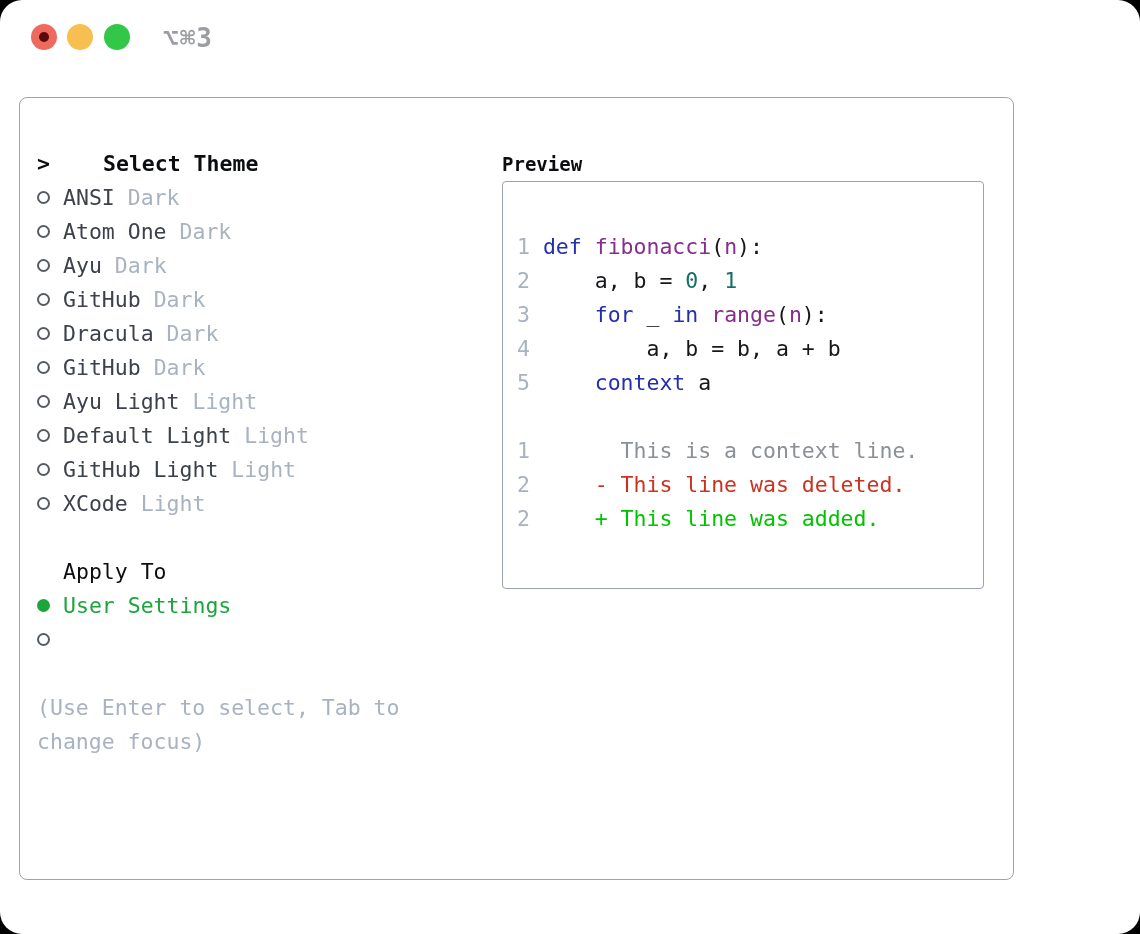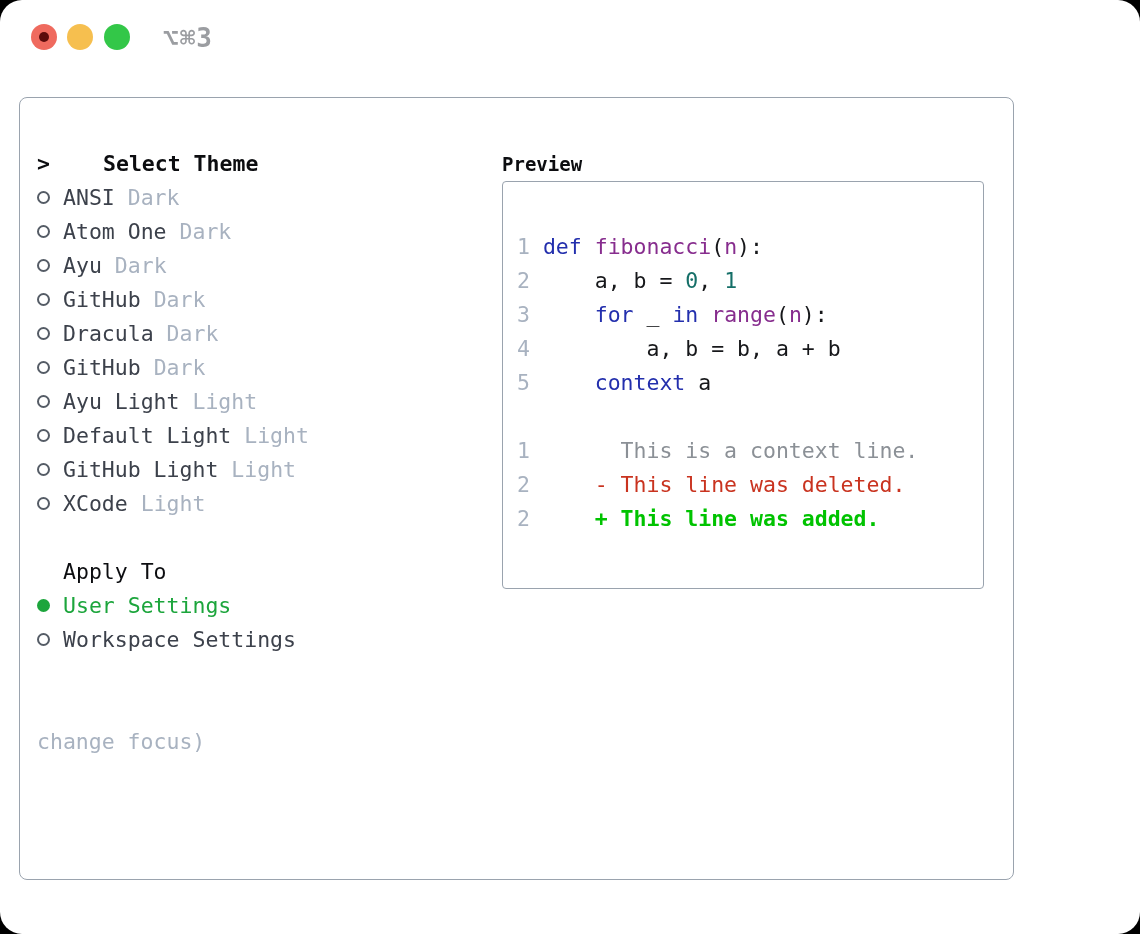--- a/index.html
+++ b/index.html
@@ -35,21 +35,21 @@
   .preview-title{font-size:19px;line-height:34px;font-weight:bold;color:var(--text_black);}
   .preview-box{margin-top:0;width:482px;height:408px;border:1.5px solid var(--border);border-radius:4px;box-sizing:border-box;padding:48px 0 0 14px;overflow:hidden;}
   .pline{font-size:21.5px;line-height:34px;height:34px;white-space:pre;color:var(--plain);}
   .ln{color:var(--ln);}
   .tok-kw{color:var(--kw);}
   .tok-fn{color:var(--fn);}
   .tok-num{color:var(--lit);}
   .tok-pl{color:var(--plain);}
   .diff-ctx{color:var(--ctx);}
   .diff-del{color:var(--del);}
-  .diff-add{color:var(--add);font-weight:bold;}
+  .diff-add{color:var(--add);}
 </style>
 </head>
 <body>
 
 <div class="window">
 
   <div class="titlebar">
     <span class="tl red">
         <span class="tl-dot"></span>
       </span>
@@ -71,24 +71,24 @@
           <div class="row"><span class="marker"><span class="circle"></span></span><span class="lbl">GitHub</span> <span class="variant">Dark</span></div>
           <div class="row"><span class="marker"><span class="circle"></span></span><span class="lbl">Ayu Light</span> <span class="variant">Light</span></div>
           <div class="row"><span class="marker"><span class="circle"></span></span><span class="lbl">Default Light</span> <span class="variant">Light</span></div>
           <div class="row"><span class="marker"><span class="circle"></span></span><span class="lbl">GitHub Light</span> <span class="variant">Light</span></div>
           <div class="row"><span class="marker"><span class="circle"></span></span><span class="lbl">XCode</span> <span class="variant">Light</span></div>
         </div>
       <div class="row"> </div>
       <div class="row apply-header"><span class="marker"></span><span>Apply To</span></div>
       <div id="apply-list">
           <div class="row"><span class="marker"><span class="circle sel"></span></span><span class="lbl sel-green">User Settings</span></div>
-          <div class="row"><span class="marker"><span class="circle"></span></span><span class="lbl">Workspace Settings</span></div>
+          <div class="row"><span class="marker"><span class="circle"></span></span></div>
         </div>
       <div class="row"> </div>
-      <div class="hint"><br><span>change focus)</span></div>
+      <div class="hint"><span>(Use Enter to select, Tab to</span><br><span>change focus)</span></div>
     </div>
 
     <div class="right-pane">
       <div class="preview-title">Preview</div>
       <div class="preview-box" id="preview-box">
           <div class="pline"><span class="ln">1</span> <span class="tok-kw">def</span><span class="tok-pl"> </span><span class="tok-fn">fibonacci</span><span class="tok-pl">(</span><span class="tok-fn">n</span><span class="tok-pl">):</span></div>
           <div class="pline"><span class="ln">2</span> <span class="tok-pl">    a, b = </span><span class="tok-num">0</span><span class="tok-pl">, </span><span class="tok-num">1</span></div>
           <div class="pline"><span class="ln">3</span> <span class="tok-pl">    </span><span class="tok-kw">for</span><span class="tok-pl"> _ </span><span class="tok-kw">in</span><span class="tok-pl"> </span><span class="tok-fn">range</span><span class="tok-pl">(</span><span class="tok-fn">n</span><span class="tok-pl">):</span></div>
           <div class="pline"><span class="ln">4</span> <span class="tok-pl">        a, b = b, a + b</span></div>
           <div class="pline"><span class="ln">5</span> <span class="tok-pl">    </span><span class="tok-kw">context</span><span class="tok-pl"> a</span></div>

